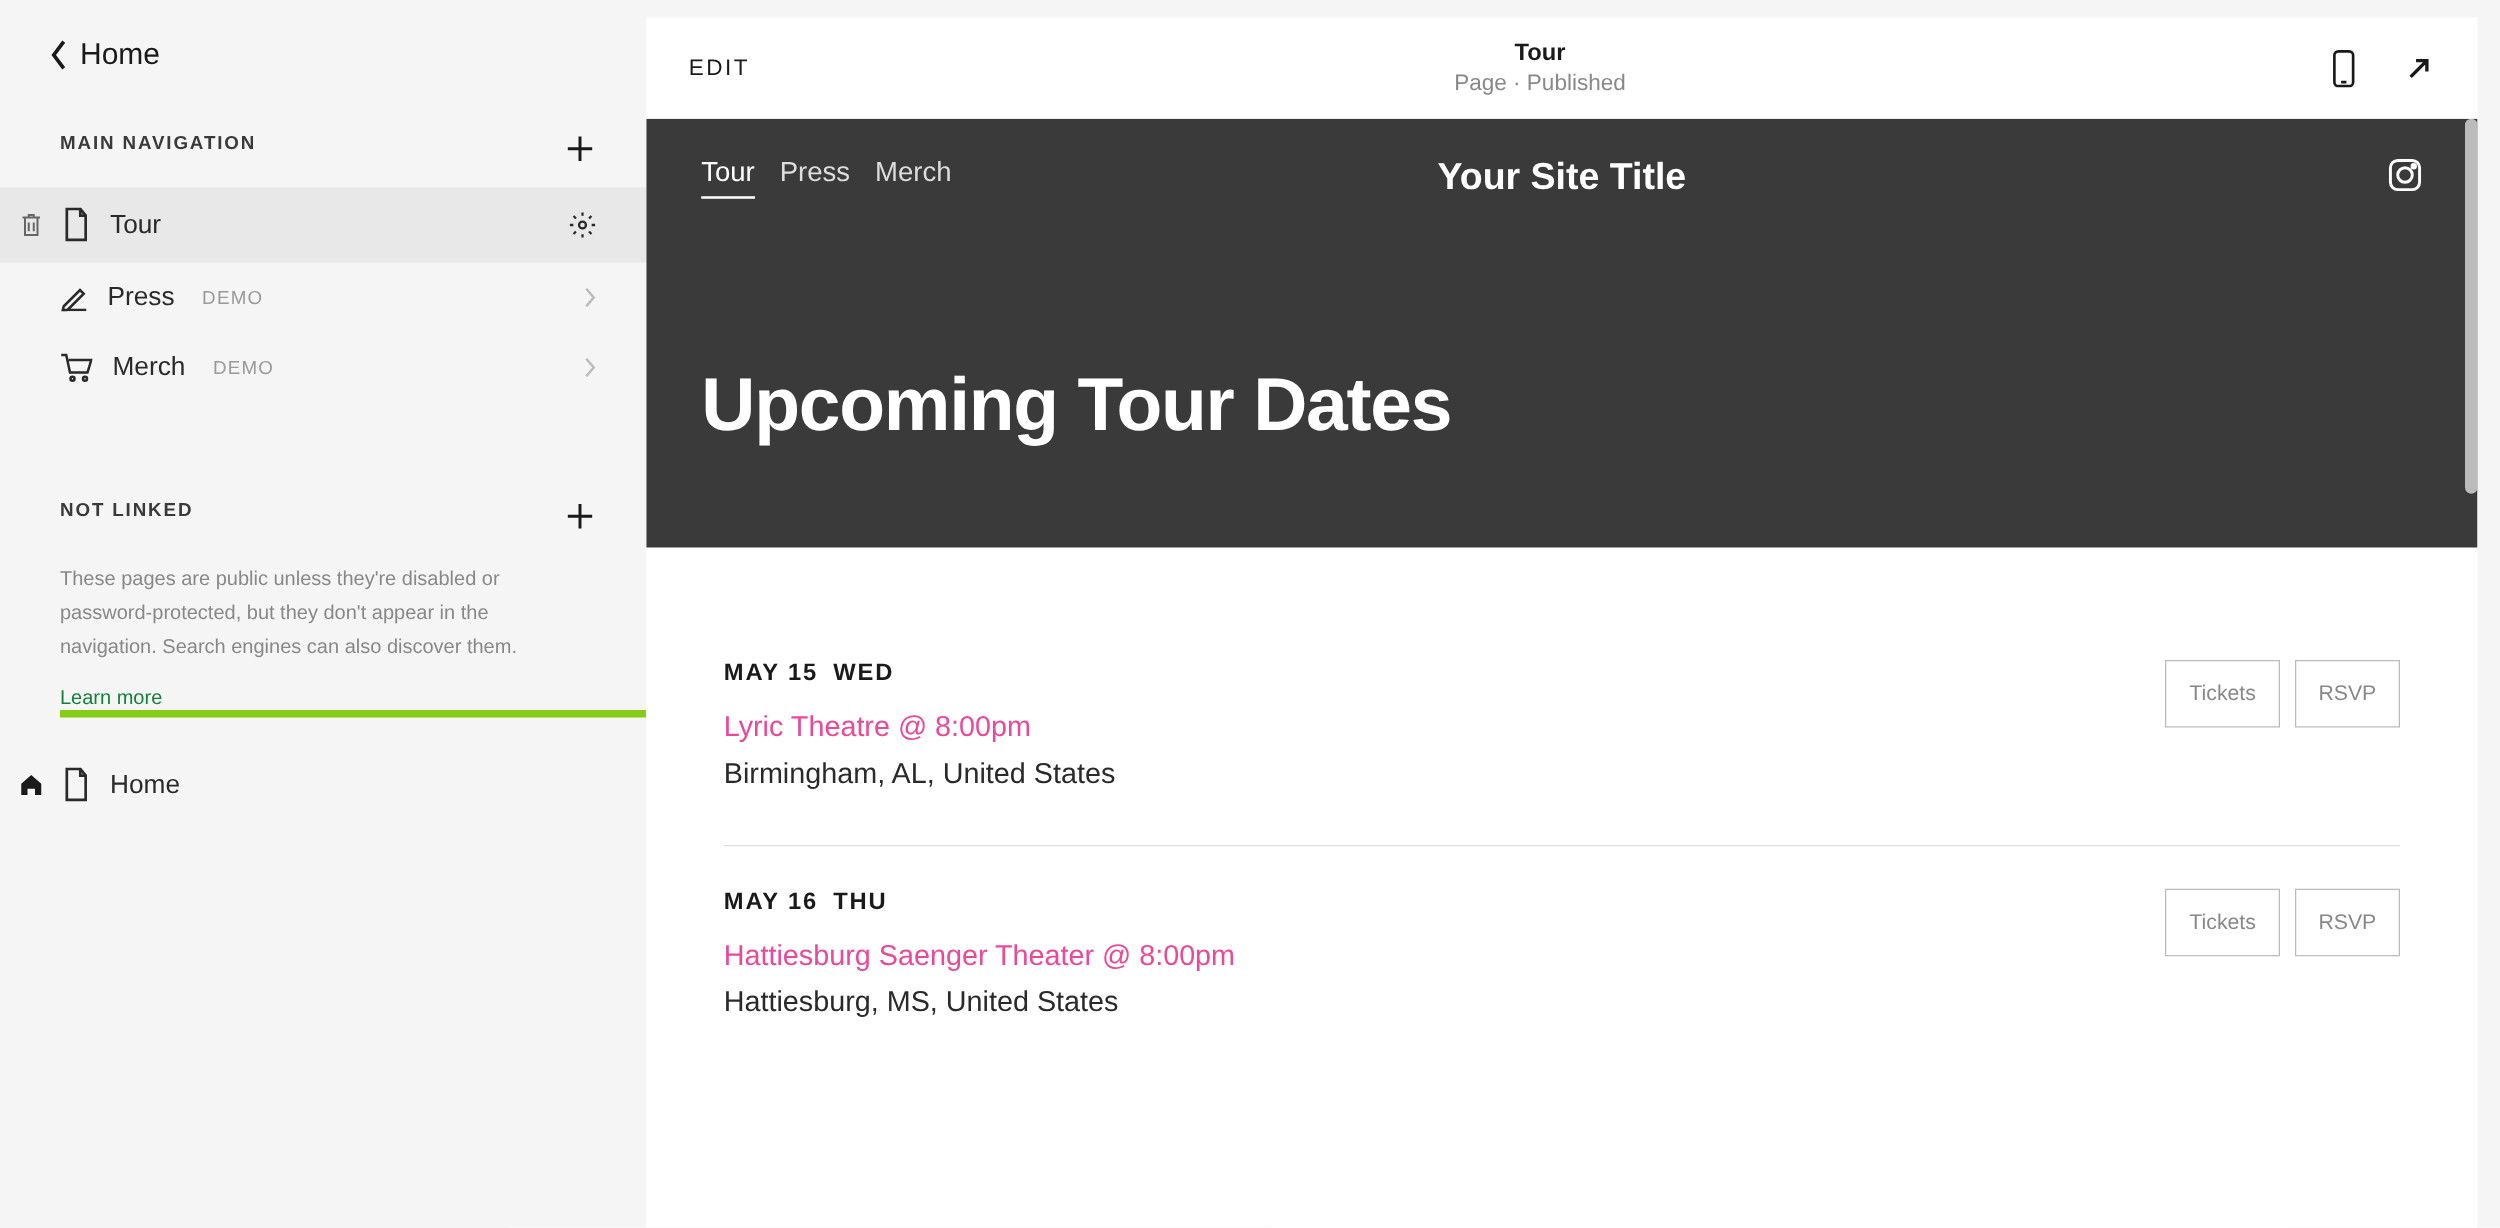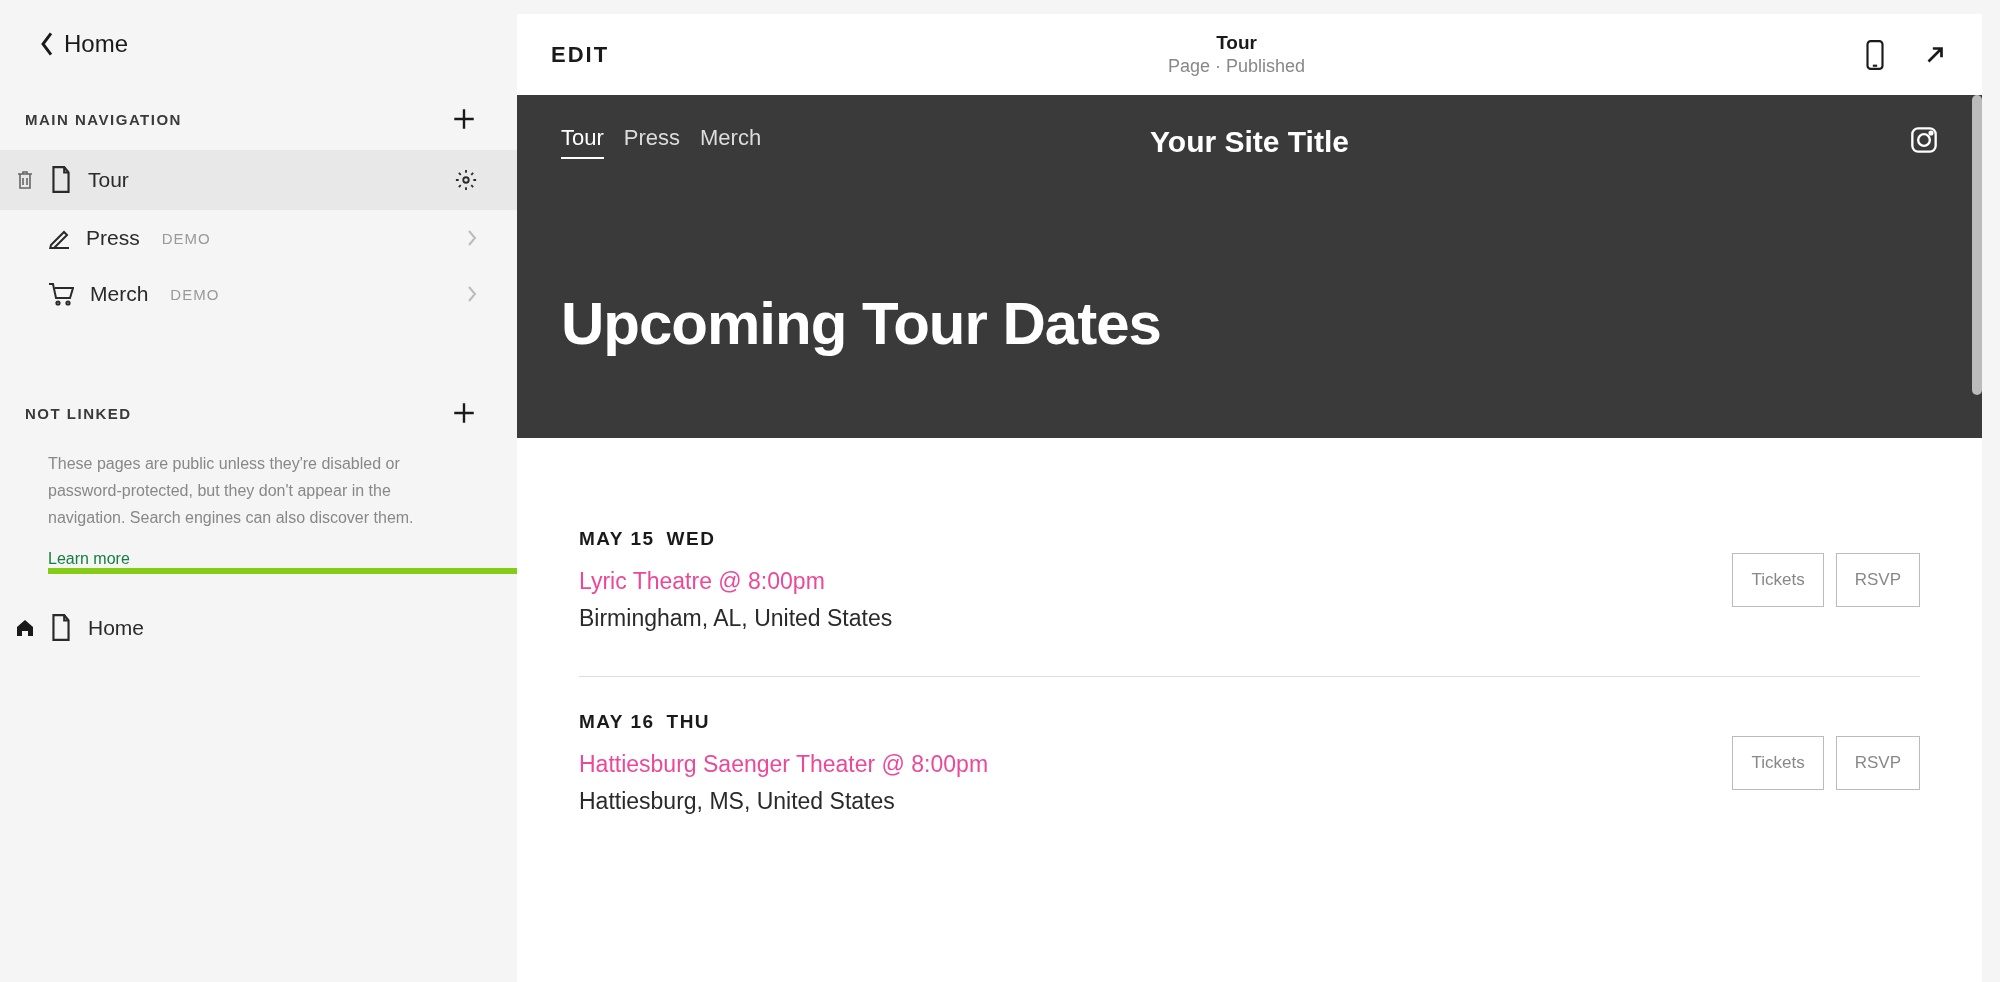--- a/index.html
+++ b/index.html
@@ -6,21 +6,21 @@
     body { font-family: -apple-system, BlinkMacSystemFont, "Helvetica Neue", Arial, sans-serif; background: #f5f5f5; width: 2000px; height: 982px; overflow: hidden; }
     
     .app { display: flex; height: 100%; }
     
     
     .sidebar { width: 517px; background: #f5f5f5; display: flex; flex-direction: column; }
     
     .back-link { display: flex; align-items: center; gap: 10px; padding: 30px 40px 30px 40px; font-size: 24px; color: #1a1a1a; cursor: pointer; }
     .back-link svg { width: 14px; height: 24px; }
     
-    .section-header { display: flex; align-items: center; justify-content: space-between; padding: 18px 40px 18px 25px; }
+    .section-header { display: flex; justify-content: space-between; padding: 18px 40px 18px 48px; }
     .section-header .label { font-size: 15px; font-weight: 600; letter-spacing: 1.5px; color: #3a3a3a; text-transform: uppercase; }
     .section-header .plus { width: 26px; height: 26px; cursor: pointer; color: #1a1a1a; }
     
     .nav-item { display: flex; align-items: center; padding: 16px 40px 16px 16px; gap: 16px; cursor: pointer; }
     .nav-item.selected { background: #e8e8e8; }
     .nav-item .trash { width: 18px; height: 20px; color: #666; visibility: hidden; }
     .nav-item.selected .trash { visibility: visible; }
     .nav-item .doc { width: 22px; height: 28px; color: #2a2a2a; flex-shrink: 0; }
     .nav-item .label { font-size: 21px; color: #2a2a2a; }
     .nav-item .badge { font-size: 15px; color: #999; letter-spacing: 1px; margin-left: 6px; }
@@ -31,41 +31,41 @@
     .nav-item .press-ico { width: 22px; height: 22px; color: #2a2a2a; flex-shrink: 0; }
     .nav-item .cart-ico { width: 26px; height: 24px; color: #2a2a2a; flex-shrink: 0; }
     .nav-item.indent { padding-left: 48px; }
     
     .notlinked-desc { padding: 6px 48px 12px 48px; font-size: 16px; line-height: 1.7; color: #888; }
     .learn-more { display: inline-block; margin: 6px 0 24px 48px; font-size: 16px; color: #15803d; border-bottom: 6px solid #84cc16; cursor: pointer; }
     
     
     .preview { flex: 1; background: #f5f5f5; padding: 14px 18px 0 0; display: flex; flex-direction: column; }
     .preview-chrome { background: #fff; display: flex; align-items: center; justify-content: space-between; padding: 18px 34px; }
-    .chrome-left { font-size: 22px; font-weight: 700; letter-spacing: 2px; color: #1a1a1a; cursor: pointer; }
+    .chrome-left { font-size: 18px; font-weight: 400; letter-spacing: 2px; color: #1a1a1a; cursor: pointer; }
     .chrome-center { text-align: center; }
     .chrome-center .pg-title { font-size: 19px; font-weight: 600; color: #1a1a1a; }
     .chrome-center .pg-sub { font-size: 18px; color: #888; margin-top: 2px; }
     .chrome-right { display: flex; align-items: center; gap: 36px; }
     .chrome-right svg { width: 22px; height: 30px; color: #1a1a1a; cursor: pointer; }
     .chrome-right .arrow { width: 26px; height: 26px; }
     
     .site-frame { flex: 1; background: #fff; position: relative; overflow: hidden; }
     
     .site-hero { background: #3a3a3a; color: #fff; padding: 30px 44px 80px 44px; }
     .site-nav { display: flex; align-items: center; justify-content: space-between; }
     .nav-left { display: flex; gap: 20px; font-size: 22px; }
     .nav-left .nl { cursor: pointer; color: #ddd; padding-bottom: 6px; }
     .nav-left .nl.active { border-bottom: 2px solid #fff; color: #fff; }
     .site-title { font-size: 30px; font-weight: 700; color: #fff; position: absolute; left: 50%; transform: translateX(-50%); }
     .nav-right svg { width: 28px; height: 28px; color: #fff; cursor: pointer; }
     .hero-title { font-size: 60px; font-weight: 700; margin-top: 130px; letter-spacing: -1px; }
     
     .tour-list { padding: 90px 62px 30px 62px; }
-    .tour-item { border-bottom: 1px solid #ddd; padding: 0 0 44px 0; display: flex; justify-content: space-between; align-items: center; }
+    .tour-item { border-bottom: 1px solid #ddd; padding: 0 0 44px 0; display: flex; justify-content: space-between; align-items: flex-start; }
     .tour-item:last-child { border-bottom: none; }
     .tour-item + .tour-item { padding-top: 34px; }
     .tour-left {}
     .tour-date { font-size: 19px; font-weight: 700; letter-spacing: 1.5px; color: #1a1a1a; }
     .tour-date .day { margin-left: 12px; }
     .tour-venue { font-size: 23px; color: #ec4899; margin-top: 18px; }
     .tour-loc { font-size: 23px; color: #2a2a2a; margin-top: 10px; }
     .tour-actions { display: flex; gap: 12px; }
     .tour-btn { border: 1px solid #bbb; background: #fff; color: #888; font-size: 17px; padding: 16px 18px; cursor: pointer; }
     

